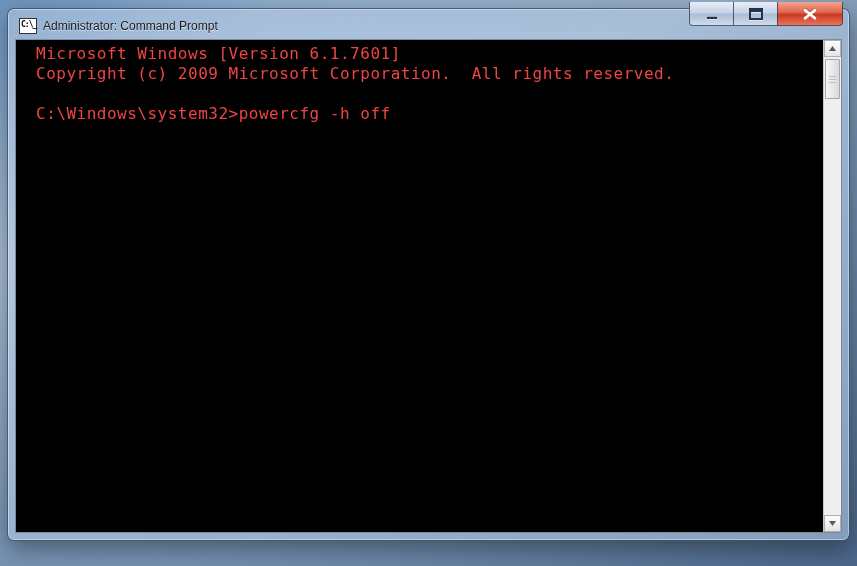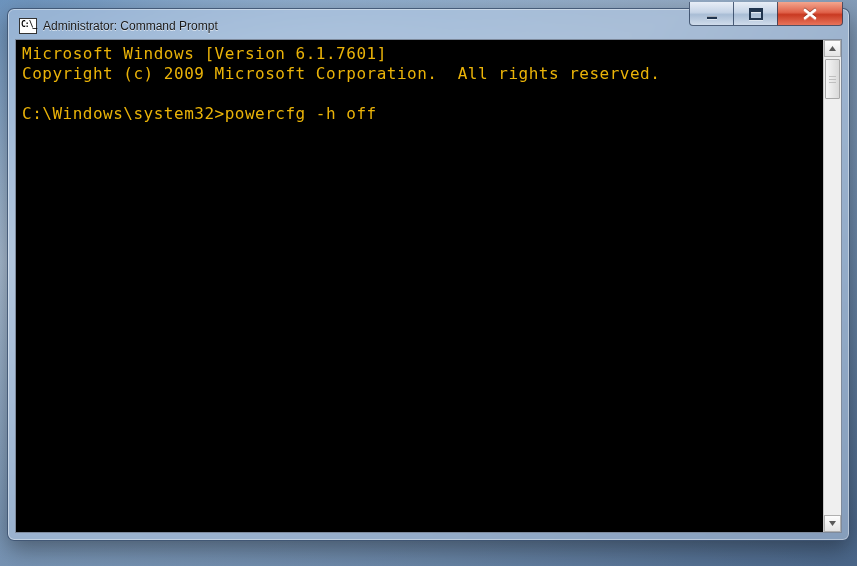--- a/index.html
+++ b/index.html
@@ -104,23 +104,23 @@
     top: 30px;
     bottom: 7px;
     background: #fff;
     border: 1px solid rgba(40,60,90,0.6);
     box-sizing: border-box;
     display: flex;
   }
   .console {
     flex: 1 1 auto;
     background: #000;
-    color: #eab308;
+    color: #ef4444;
     font: 16px/20px Consolas, "Lucida Console", monospace;
-    padding: 4px 6px;
+    padding: 4px 20px;
     white-space: pre;
     overflow: hidden;
     letter-spacing: 0.5px;
   }
   .scrollbar {
     flex: 0 0 17px;
     background: #f0f0f0;
     border-left: 1px solid #c8c8c8;
     display: flex;
     flex-direction: column;

